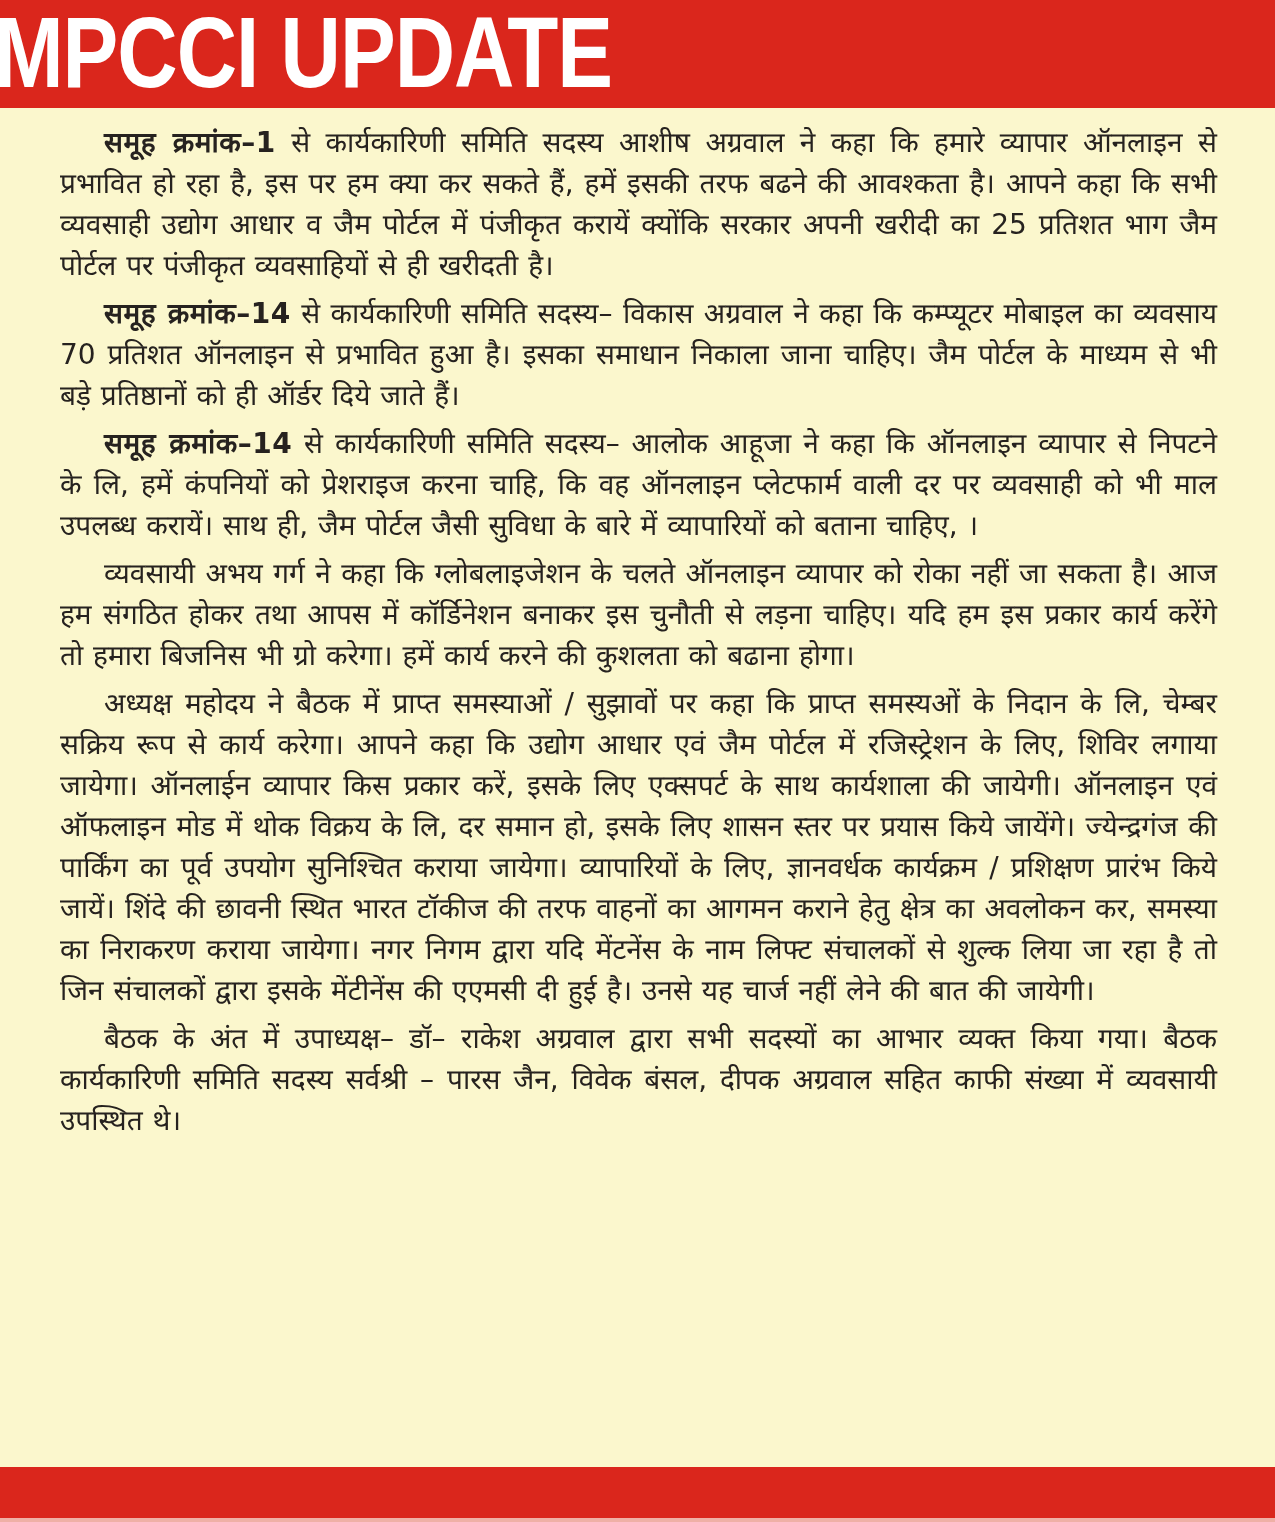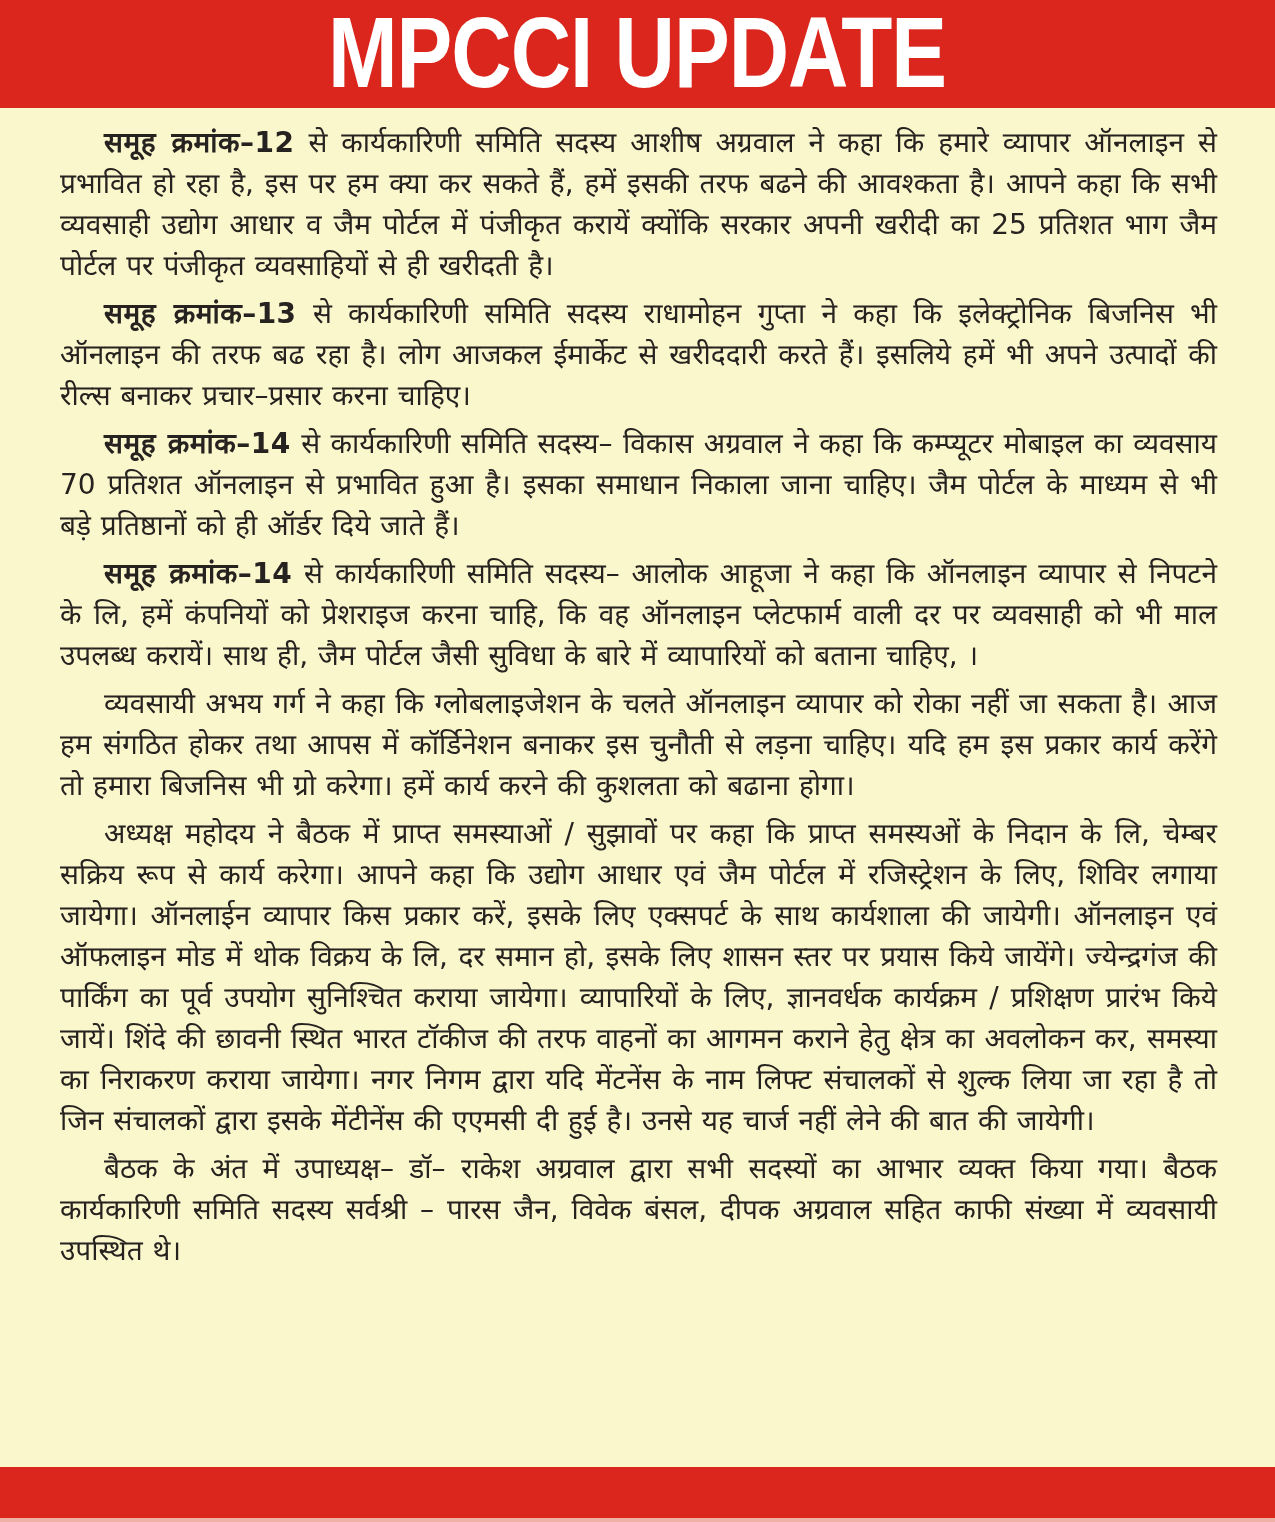--- a/index.html
+++ b/index.html
@@ -17,21 +17,21 @@
     overflow: hidden;
     display: flex;
     flex-direction: column;
   }
   
   #header-banner {
     flex: 0 0 108px;
     background: var(--red, #DA261C);
     display: flex;
     align-items: center;
-    justify-content: center;
+    justify-content: flex-start;
     overflow: hidden;
   }
   #page-title {
     color: #ffffff;
     font-family: "Liberation Sans", sans-serif;
     font-weight: bold;
     font-size: 82px;
     line-height: 1;
     letter-spacing: -1px;
     transform: scaleY(1.22) scaleX(1.02);
@@ -72,22 +72,21 @@
 <body>
 
 <div id="page">
 
   <div id="header-banner">
     <div id="page-title">MPCCI UPDATE</div>
   </div>
 
   <div id="content-area">
 
-  <p class="para"><b class="lead">समूह क्रमांक–12</b> <span>से कार्यकारिणी समिति सदस्य आशीष अग्रवाल ने कहा कि हमारे व्यापार ऑनलाइन से प्रभावित हो रहा है, इस पर हम क्या कर सकते हैं, हमें इसकी तरफ बढने की आवश्कता है। आपने कहा कि सभी व्यवसाही उद्योग आधार व जैम पोर्टल में पंजीकृत करायें क्योंकि सरकार अपनी खरीदी का 25 प्रतिशत भाग जैम पोर्टल पर पंजीकृत व्यवसाहियों से ही खरीदती है।</span></p>
-      <p class="para"><b class="lead">समूह क्रमांक–13</b> <span>से कार्यकारिणी समिति सदस्य राधामोहन गुप्ता ने कहा कि इलेक्ट्रोनिक बिजनिस भी ऑनलाइन की तरफ बढ रहा है। लोग आजकल ईमार्केट से खरीददारी करते हैं। इसलिये हमें भी अपने उत्पादों की रील्स बनाकर प्रचार–प्रसार करना चाहिए।</span></p>
+  <p class="para"><b class="lead">समूह क्रमांक–1</b> <span>से कार्यकारिणी समिति सदस्य आशीष अग्रवाल ने कहा कि हमारे व्यापार ऑनलाइन से प्रभावित हो रहा है, इस पर हम क्या कर सकते हैं, हमें इसकी तरफ बढने की आवश्कता है। आपने कहा कि सभी व्यवसाही उद्योग आधार व जैम पोर्टल में पंजीकृत करायें क्योंकि सरकार अपनी खरीदी का 25 प्रतिशत भाग जैम पोर्टल पर पंजीकृत व्यवसाहियों से ही खरीदती है।</span></p>
       <p class="para"><b class="lead">समूह क्रमांक–14</b> <span>से कार्यकारिणी समिति सदस्य– विकास अग्रवाल ने कहा कि कम्प्यूटर मोबाइल का व्यवसाय 70 प्रतिशत ऑनलाइन से प्रभावित हुआ है। इसका समाधान निकाला जाना चाहिए। जैम पोर्टल के माध्यम से भी बड़े प्रतिष्ठानों को ही ऑर्डर दिये जाते हैं।</span></p>
       <p class="para"><b class="lead">समूह क्रमांक–14</b> <span>से कार्यकारिणी समिति सदस्य– आलोक आहूजा ने कहा कि ऑनलाइन व्यापार से निपटने के लि, हमें कंपनियों को प्रेशराइज करना चाहि, कि वह ऑनलाइन प्लेटफार्म वाली दर पर व्यवसाही को भी माल उपलब्ध करायें। साथ ही, जैम पोर्टल जैसी सुविधा के बारे में व्यापारियों को बताना चाहिए, ।</span></p>
       <p class="para"><span>व्यवसायी अभय गर्ग ने कहा कि ग्लोबलाइजेशन के चलते ऑनलाइन व्यापार को रोका नहीं जा सकता है। आज हम संगठित होकर तथा आपस में कॉर्डिनेशन बनाकर इस चुनौती से लड़ना चाहिए। यदि हम इस प्रकार कार्य करेंगे तो हमारा बिजनिस भी ग्रो करेगा। हमें कार्य करने की कुशलता को बढाना होगा।</span></p>
       <p class="para"><span>अध्यक्ष महोदय ने बैठक में प्राप्त समस्याओं / सुझावों पर कहा कि प्राप्त समस्यओं के निदान के लि, चेम्बर सक्रिय रूप से कार्य करेगा। आपने कहा कि उद्योग आधार एवं जैम पोर्टल में रजिस्ट्रेशन के लिए, शिविर लगाया जायेगा। ऑनलाईन व्यापार किस प्रकार करें, इसके लिए एक्सपर्ट के साथ कार्यशाला की जायेगी। ऑनलाइन एवं ऑफलाइन मोड में थोक विक्रय के लि, दर समान हो, इसके लिए शासन स्तर पर प्रयास किये जायेंगे। ज्येन्द्रगंज की पार्किंग का पूर्व उपयोग सुनिश्चित कराया जायेगा। व्यापारियों के लिए, ज्ञानवर्धक कार्यक्रम / प्रशिक्षण प्रारंभ किये जायें। शिंदे की छावनी स्थित भारत टॉकीज की तरफ वाहनों का आगमन कराने हेतु क्षेत्र का अवलोकन कर, समस्या का निराकरण कराया जायेगा। नगर निगम द्वारा यदि मेंटनेंस के नाम लिफ्ट संचालकों से शुल्क लिया जा रहा है तो जिन संचालकों द्वारा इसके मेंटीनेंस की एएमसी दी हुई है। उनसे यह चार्ज नहीं लेने की बात की जायेगी।</span></p>
       <p class="para"><span>बैठक के अंत में उपाध्यक्ष– डॉ– राकेश अग्रवाल द्वारा सभी सदस्यों का आभार व्यक्त किया गया। बैठक कार्यकारिणी समिति सदस्य सर्वश्री – पारस जैन, विवेक बंसल, दीपक अग्रवाल सहित काफी संख्या में व्यवसायी उपस्थित थे।</span></p>
     </div>
 
   <div id="footer-bar"></div>
 
 </div>

